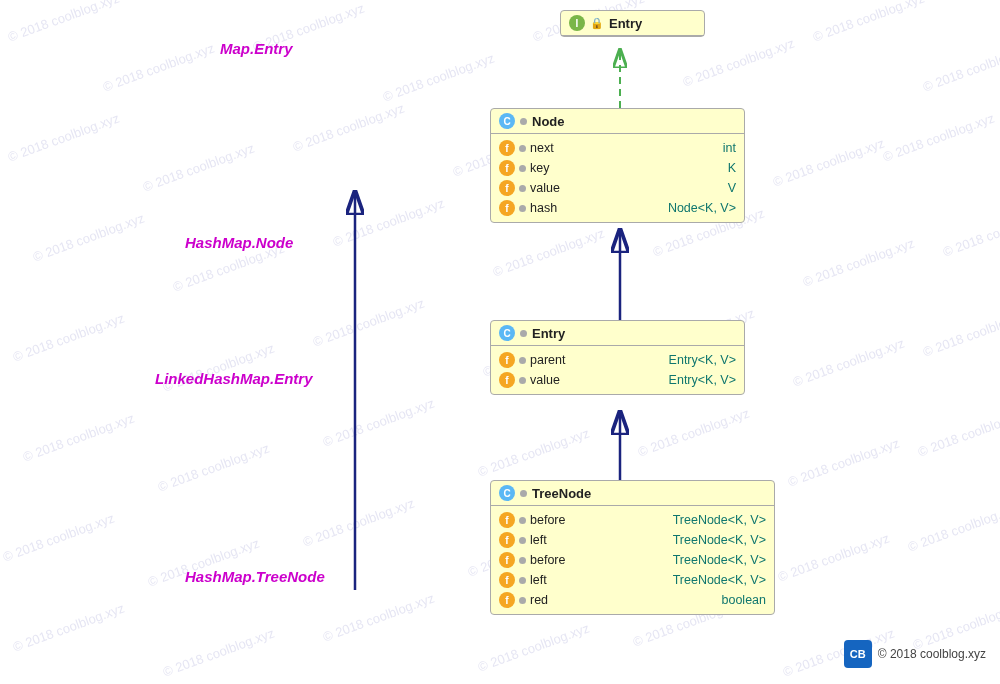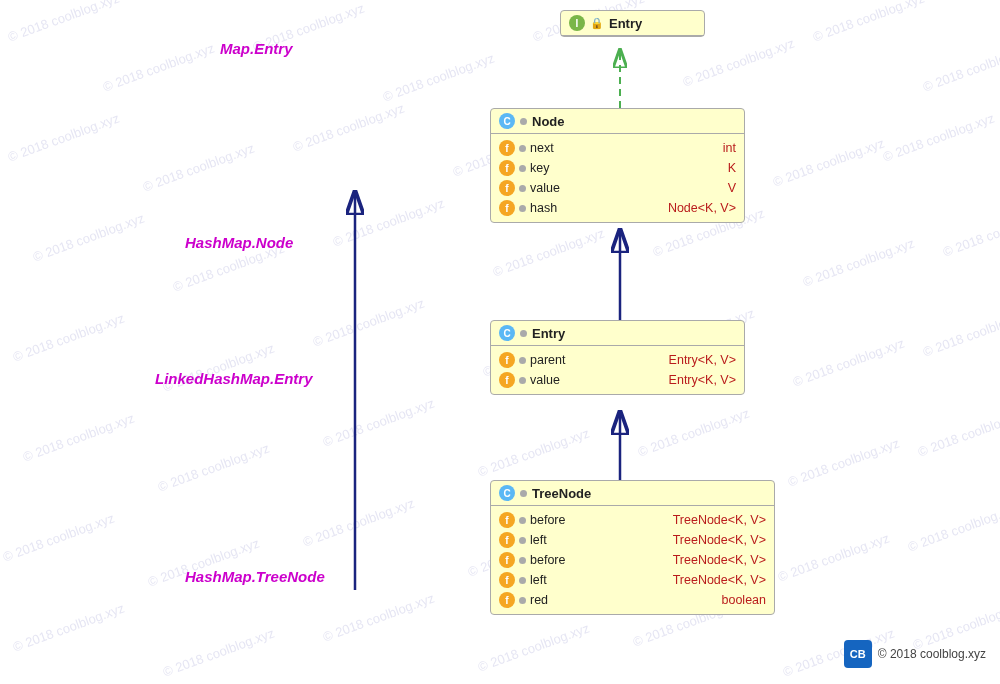--- a/index.html
+++ b/index.html
@@ -48,21 +48,21 @@
       padding: 2px 8px;
       gap: 4px;
       font-size: 12.5px;
       color: #222;
     }
     .uml-row .field-name {
       min-width: 55px;
     }
     .uml-row .field-type {
       margin-left: auto;
-      color: #b91c1c;
+      color: #0f766e;
     }
 
     
     .icon-c {
       width: 16px; height: 16px; border-radius: 50%;
       background: #5bb8f5; color: white;
       font-size: 10px; font-weight: bold;
       display: flex; align-items: center; justify-content: center;
       flex-shrink: 0;
     }

